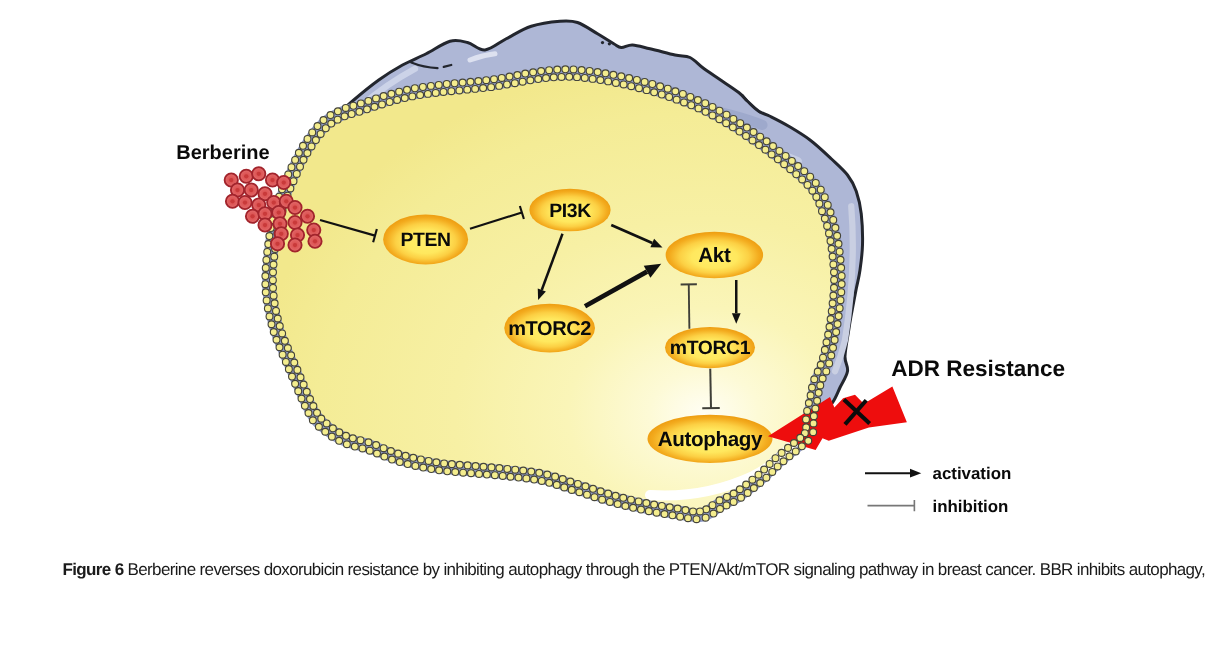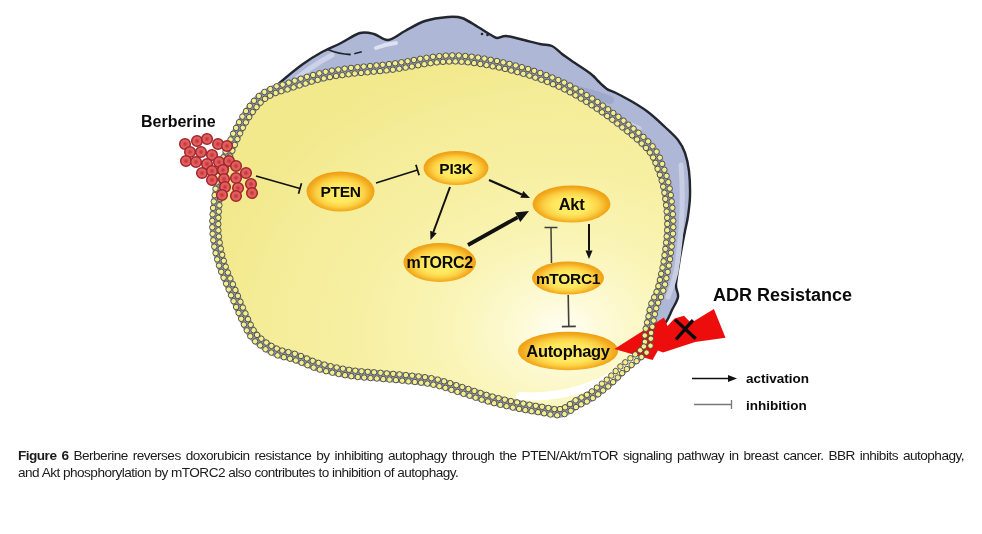--- a/index.html
+++ b/index.html
@@ -1,19 +1,19 @@
 <!DOCTYPE html>
 <html><head>
 <meta charset="utf-8">
 <style>
 html,body{margin:0;padding:0;background:#ffffff;width:982px;height:534px;overflow:hidden;}
 *{box-sizing:border-box;}
 body{font-family:"Liberation Sans",sans-serif;}
 .cap{position:absolute;left:18px;top:447px;width:946px;font-size:13.6px;line-height:17.1px;color:#1b1b1b;letter-spacing:-0.52px;}
-.cap .j{text-align:justify;text-align-last:justify;}
+.cap .j{text-align:justify;text-align-last:justify;margin-left:32px;}
 svg text{font-family:"Liberation Sans",sans-serif;}
 </style>
 </head>
 <body>
 <svg width="982" height="534" viewBox="0 0 982 534">
 <defs>
 <radialGradient id="og" cx="0.5" cy="0.52" r="0.52" fx="0.5" fy="0.57">
 <stop offset="0" stop-color="#ffef6a"></stop>
 <stop offset="0.45" stop-color="#ffe85e"></stop>
 <stop offset="0.68" stop-color="#fcd044"></stop>
@@ -618,14 +618,13 @@
 <text x="713" y="301" font-size="18" font-weight="bold" fill="#0a0a0a">ADR Resistance</text>
 <line x1="692.0" y1="378.5" x2="728.0" y2="378.5" stroke="#111" stroke-width="1.6"></line>
     <polygon points="737.0,378.5 728.0,382.0 728.0,375.0" fill="#111"></polygon>
     <line x1="694.0" y1="404.5" x2="731.5" y2="404.5" stroke="#777" stroke-width="1.3"></line>
     <line x1="731.5" y1="409.0" x2="731.5" y2="400.0" stroke="#777" stroke-width="1.3"></line>
     <text x="746" y="383" font-size="13.5" font-weight="bold" fill="#0a0a0a">activation</text>
     <text x="746" y="409.5" font-size="13.5" font-weight="bold" fill="#0a0a0a">inhibition</text>
 </svg>
 <div class="cap">
 <div class="j"><b>Figure 6</b> Berberine reverses doxorubicin resistance by inhibiting autophagy through the PTEN/Akt/mTOR signaling pathway in breast cancer. BBR inhibits autophagy,</div>
-<div>and Akt phosphorylation by mTORC2 also contributes to inhibition of autophagy.</div>
 </div>
 
 </body></html>

